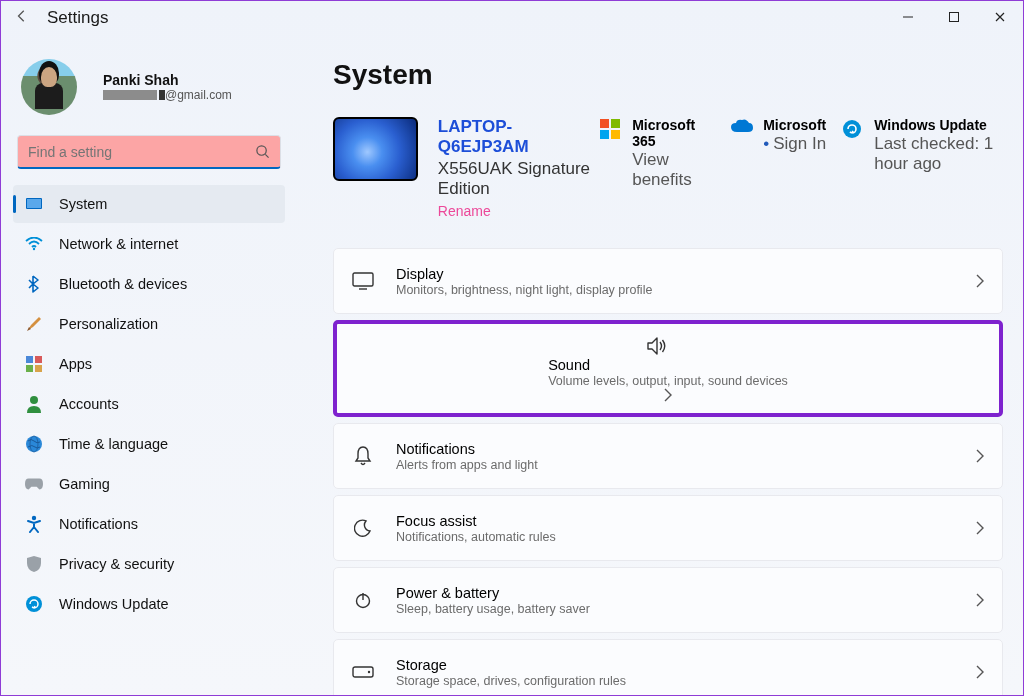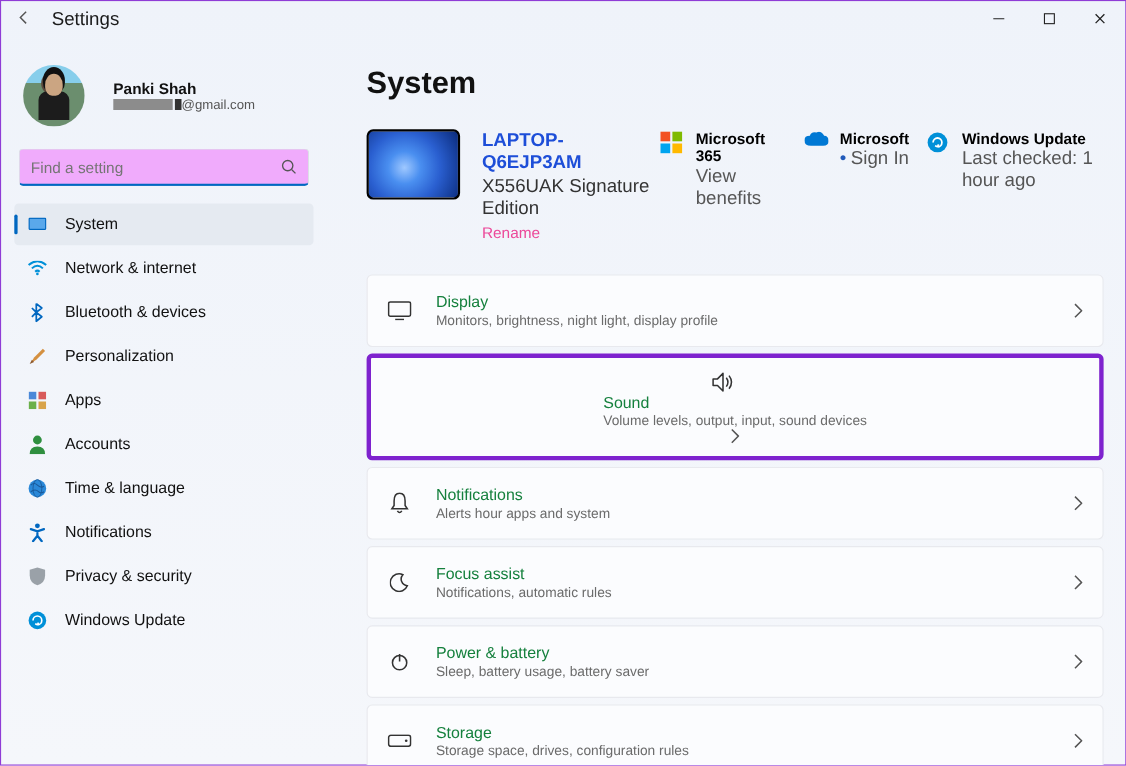--- a/index.html
+++ b/index.html
@@ -41,21 +41,21 @@
   content:""; position:absolute; left:14px; top:24px; width:28px; height:26px; border-radius:8px 8px 0 0;
   background:#1c1c1c;
 }
 .profile-text { margin-left: 26px; }
 .profile-name { font-weight: 600; font-size: 14px; color: #111; }
 .profile-email { font-size: 12px; color: #555; display:flex; align-items:center;}
 .profile-email .masked{ width:54px; height:10px; background:#8c8c8c; margin-right:2px; display:inline-block;}
 .profile-email .masked2{ width:6px; height:10px; background:#333; display:inline-block;}
 .search {
   display: flex; align-items: center;
-  height: 34px; background: #f0abfc; border: 1px solid #dcdfe6;
+  height: 34px; background: #fca5a5; border: 1px solid #dcdfe6;
   border-bottom: 2px solid #0067c0; border-radius: 4px;
   padding: 0 10px; margin: 0 4px 16px 4px;
 }
 .search input { border: none; outline: none; flex: 1; background: transparent; font-size: 14px; color: #444; }
 .search .search-icon { color: #555; }
 .nav { display: flex; flex-direction: column; gap: 2px; }
 .nav-item {
   display: flex; align-items: center; height: 38px;
   padding: 0 12px; border-radius: 4px; font-size: 14.5px; color: #111;
   cursor: pointer;
@@ -83,21 +83,21 @@
 .dr-row .tcol .t2 .bullet{ color:#215aba; margin-right:4px;}
 .cards { display: flex; flex-direction: column; gap: 6px; }
 .card {
   display: flex; align-items: center; background: #fbfcfe;
   border: 1px solid #e8e9ee; border-radius: 5px; padding: 14px 18px; min-height: 66px;
   cursor: pointer;
 }
 .card.highlight { border: 4px solid #7e22ce; padding: 11px 15px; flex-direction: column;}
 .card .cicon { width: 22px; height: 22px; color: #333; margin-right: 22px; display:flex;align-items:center;justify-content:center;}
 .card .ctext { flex: 1; }
-.card .ct1 { font-size: 14.5px; color: #15803d; }
+.card .ct1 { font-size: 14.5px; color: #000000; }
 .card .ct2 { font-size: 12.5px; color: #6b6b6b; margin-top: 1px;}
 .card .chev { color: #555; }
 svg { display: block; }
 </style>
 </head>
 <body>
 
 <div class="titlebar">
   <span class="back">
     <svg viewBox="0 0 16 16" width="14" height="14">
@@ -206,20 +206,28 @@
       </div>
       <div class="nav-item">
         <span class="icon">
             <svg width="18" height="18" viewBox="0 0 18 18">
               <circle cx="9" cy="9" r="8" fill="#2a88d8"></circle>
               <path d="M3 6 Q6 3 9 6 Q12 9 15 7 M3 12 Q7 9 10 12 Q12 14 15 12" stroke="#1a5a9a" stroke-width="1" fill="none"></path>
               <ellipse cx="9" cy="9" rx="4" ry="8" stroke="#1a5a9a" stroke-width="0.8" fill="none"></ellipse>
             </svg>
           </span>
         <span>Time &amp; language</span>
+      </div>
+      <div class="nav-item">
+        <span class="icon">
+            <svg width="20" height="14" viewBox="0 0 20 14">
+              <path d="M4 1 h12 q4 0 4 6 q0 6 -4 6 l-3 -3 h-6 l-3 3 q-4 0 -4 -6 q0 -6 4 -6 Z" fill="#9aa1a8"></path>
+            </svg>
+          </span>
+        <span>Gaming</span>
       </div>
       <div class="nav-item">
         <span class="icon">
             <svg width="16" height="18" viewBox="0 0 16 18">
               <circle cx="8" cy="3" r="2.2" fill="#0067c0"></circle>
               <path d="M2 6 L8 8 L14 6 M8 8 V12 M8 12 L4 17 M8 12 L12 17" stroke="#0067c0" stroke-width="2" fill="none" stroke-linecap="round"></path>
             </svg>
           </span>
         <span>Notifications</span>
       </div>
@@ -337,21 +345,21 @@
 
       <div class="card">
         <span class="cicon">
             <svg width="18" height="20" viewBox="0 0 18 20">
               <path d="M9 1 Q14 1 14 8 V12 L16 15 H2 L4 12 V8 Q4 1 9 1 Z" stroke="#333" stroke-width="1.4" fill="none"></path>
               <path d="M7 17 Q9 20 11 17" stroke="#333" stroke-width="1.4" fill="none"></path>
             </svg>
           </span>
         <div class="ctext">
             <div class="ct1">Notifications</div>
-            <div class="ct2">Alerts hour apps and system</div>
+            <div class="ct2">Alerts from apps and light</div>
           </div>
         <span class="chev">
             <svg width="8" height="14">
               <path d="M1 1 L7 7 L1 13" stroke="#555" stroke-width="1.4" fill="none"></path>
             </svg>
           </span>
       </div>
 
       <div class="card">
         <span class="cicon">

